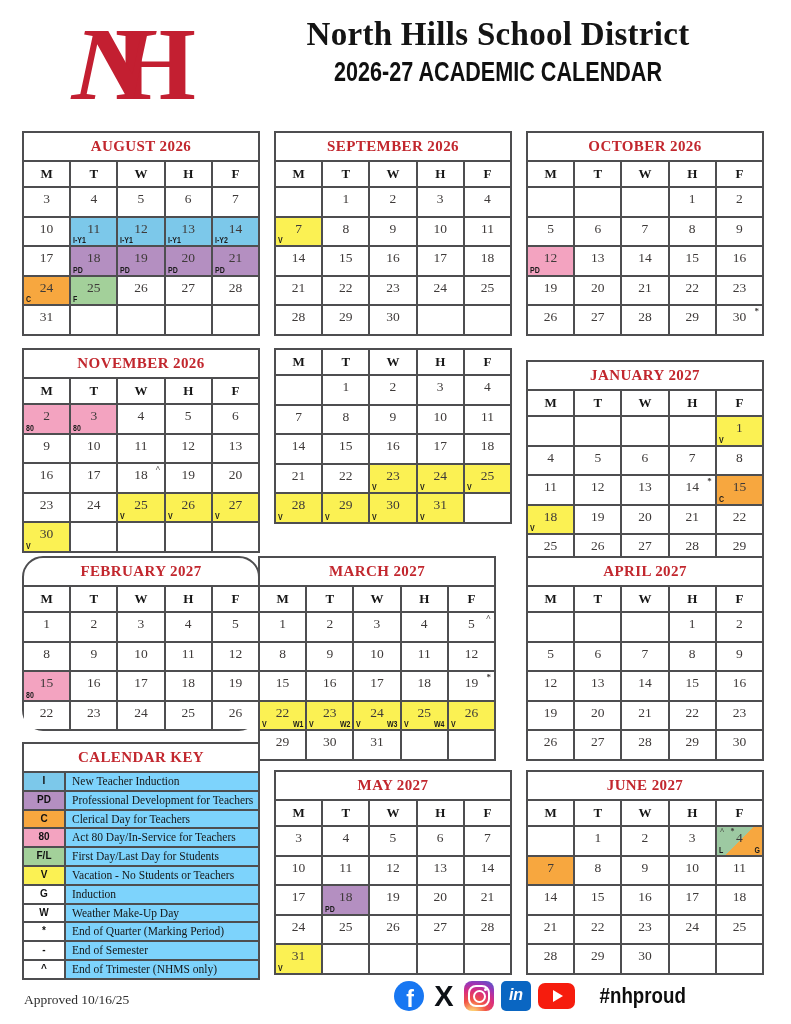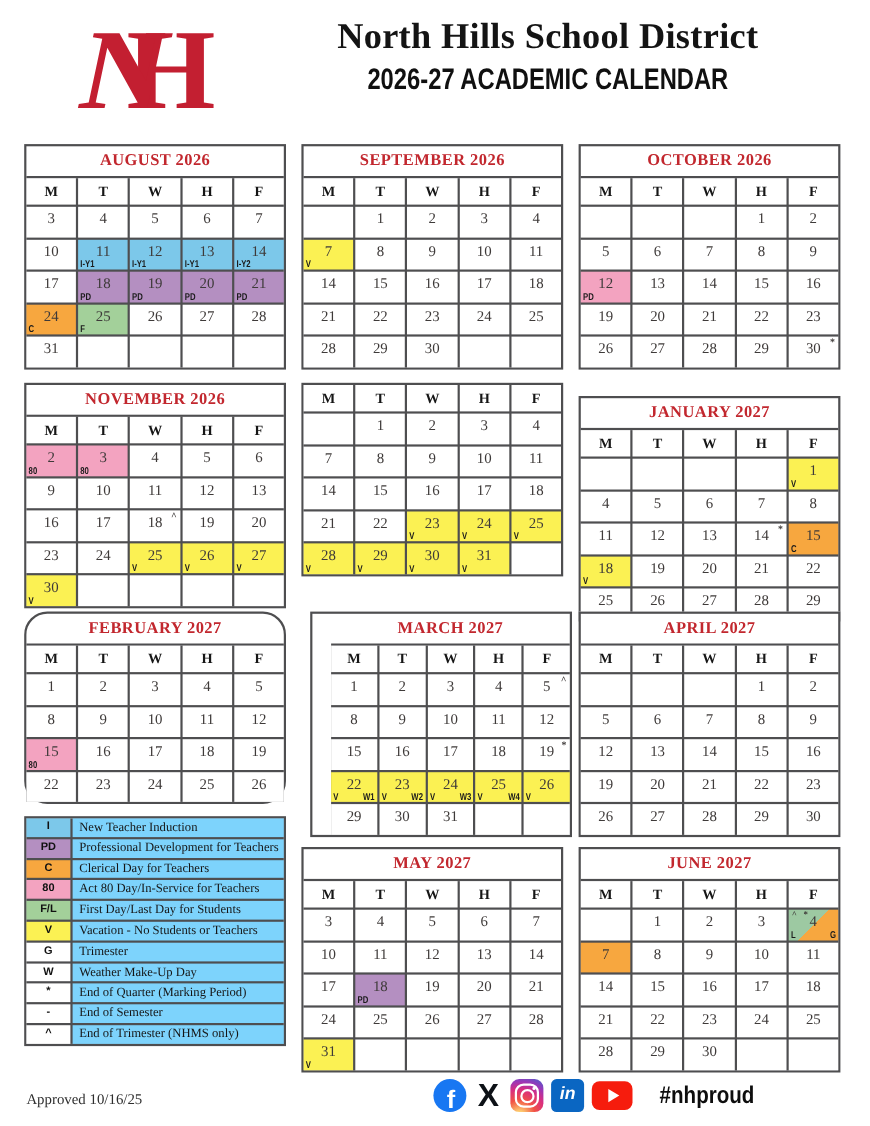--- a/index.html
+++ b/index.html
@@ -641,21 +641,21 @@
           <div class="num">24</div>
         </div>
         <div class="cell">
           <div class="num">25</div>
         </div>
         <div class="cell">
           <div class="num">26</div>
         </div>
       </div>
     </section>
-    <section class="month" style="top: 556px; left: 282px; padding-left: 17px;">
+    <section class="month" style="top: 556px; left: 258px;">
       <div class="m-title">MARCH 2027</div>
       <div class="m-grid" style="grid-template-rows: 24px repeat(5, 27.5px);">
         <div class="dh">M</div>
         <div class="dh">T</div>
         <div class="dh">W</div>
         <div class="dh">H</div>
         <div class="dh">F</div>
         <div class="cell">
           <div class="num">1</div>
         </div>
@@ -976,35 +976,36 @@
         <div class="cell">
           <div class="num">30</div>
         </div>
         <div class="cell"></div>
         <div class="cell"></div>
       </div>
     </section>
   </main>
 
 <section class="month keyblock">
+  <div class="m-title">CALENDAR KEY</div>
   <div class="key-rows">
       <div class="k-sym" style="background: rgb(124, 200, 234);">I</div>
       <div class="k-lbl">New Teacher Induction</div>
       <div class="k-sym" style="background: rgb(180, 143, 193);">PD</div>
       <div class="k-lbl">Professional Development for Teachers</div>
       <div class="k-sym" style="background: rgb(247, 167, 63);">C</div>
       <div class="k-lbl">Clerical Day for Teachers</div>
       <div class="k-sym" style="background: rgb(243, 163, 192);">80</div>
       <div class="k-lbl">Act 80 Day/In-Service for Teachers</div>
       <div class="k-sym" style="background: rgb(163, 208, 154);">F/L</div>
       <div class="k-lbl">First Day/Last Day for Students</div>
       <div class="k-sym" style="background: rgb(251, 241, 83);">V</div>
       <div class="k-lbl">Vacation - No Students or Teachers</div>
       <div class="k-sym">G</div>
-      <div class="k-lbl">Trimester</div>
+      <div class="k-lbl">Induction</div>
       <div class="k-sym">W</div>
       <div class="k-lbl">Weather Make-Up Day</div>
       <div class="k-sym">*</div>
       <div class="k-lbl">End of Quarter (Marking Period)</div>
       <div class="k-sym">-</div>
       <div class="k-lbl">End of Semester</div>
       <div class="k-sym">^</div>
       <div class="k-lbl">End of Trimester (NHMS only)</div>
     </div>
 </section>

